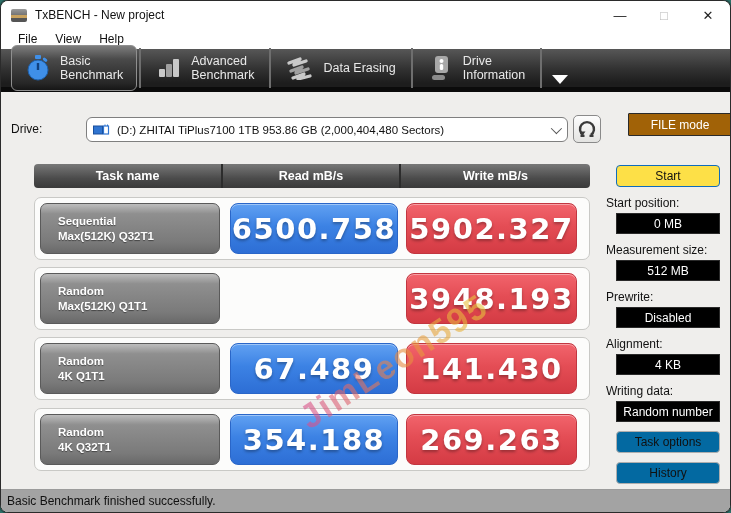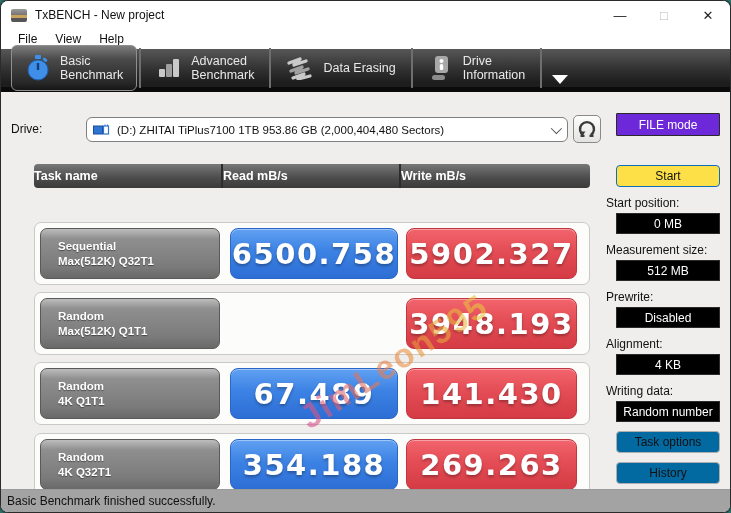--- a/index.html
+++ b/index.html
@@ -82,27 +82,27 @@
     background:linear-gradient(180deg,#fdfdfd,#e3e3e1); border:1px solid #8a8a8a; border-radius:5px;
     display:flex; align-items:center; justify-content:center;
   }
   
   .bench-header {
     position:absolute; left:33px; top:54px; width:556px; height:24px;
     background:linear-gradient(180deg,#787878,#4b4b4b 60%,#3a3a3a);
     border-radius:4px; display:flex; align-items:center;
     color:#fff; font-weight:bold; font-size:12.5px;
   }
-  .bh-cell { text-align:left; }
+  .bh-cell { text-align:center; }
   .bh-c1 { width:189px; border-right:2px solid #2c2c2c; height:100%; line-height:24px; }
   .bh-c2 { width:178px; border-right:2px solid #2c2c2c; height:100%; line-height:24px; }
   .bh-c3 { flex:1; height:100%; line-height:24px; }
   .row-card {
     position:absolute; left:33px; width:556px; height:63px;
-    background:#fcfcfb; border:1px solid #c9c9c6; border-radius:7px;margin-top:25px;
+    background:#fcfcfb; border:1px solid #c9c9c6; border-radius:7px;
   }
   .task-btn {
     position:absolute; left:5px; top:5px; width:180px; height:51px;
     background:linear-gradient(180deg,#bdbdbd,#8f8f8f 20%,#7a7a7a 78%,#696969);
     border:1px solid #5a5a5a; border-radius:7px;
     color:#fff; font-size:11.5px; font-weight:bold; line-height:1.25;
     display:flex; flex-direction:column; justify-content:center; padding-left:17px;
     text-shadow:0 1px 1px rgba(0,0,0,.45);
   }
   .val-box {
@@ -120,22 +120,22 @@
     border:1px solid #2a66c8;
   }
   .val-write {
     left:371px; width:171px;
     background:linear-gradient(180deg,#f2646c 0%,#e44d55 45%,#d43b44 100%);
     border:1px solid #c23640;
   }
   
   .sidebar { position:absolute; left:605px; top:3px; width:116px; }
   .mode-btn {
-    margin-left:10px; width:104px; height:23px;
-    background:#6d28d9; color:#fff; font-size:12px;
+    margin-left:22px; width:104px; height:23px;
+    background:#a16207; color:#fff; font-size:12px;
     display:flex; align-items:center; justify-content:center;
     border:1px solid #2a2a2a; border-radius:1px;
   }
   .start-btn {
     margin:29px 0 0 10px; width:104px; height:22px;
     background:#fde047; border:1px solid #0f6cbd; border-radius:4px;
     font-size:12px; color:#111;
     display:flex; align-items:center; justify-content:center;
   }
   .side-label { margin-top:9px; font-size:12px; color:#111; }

